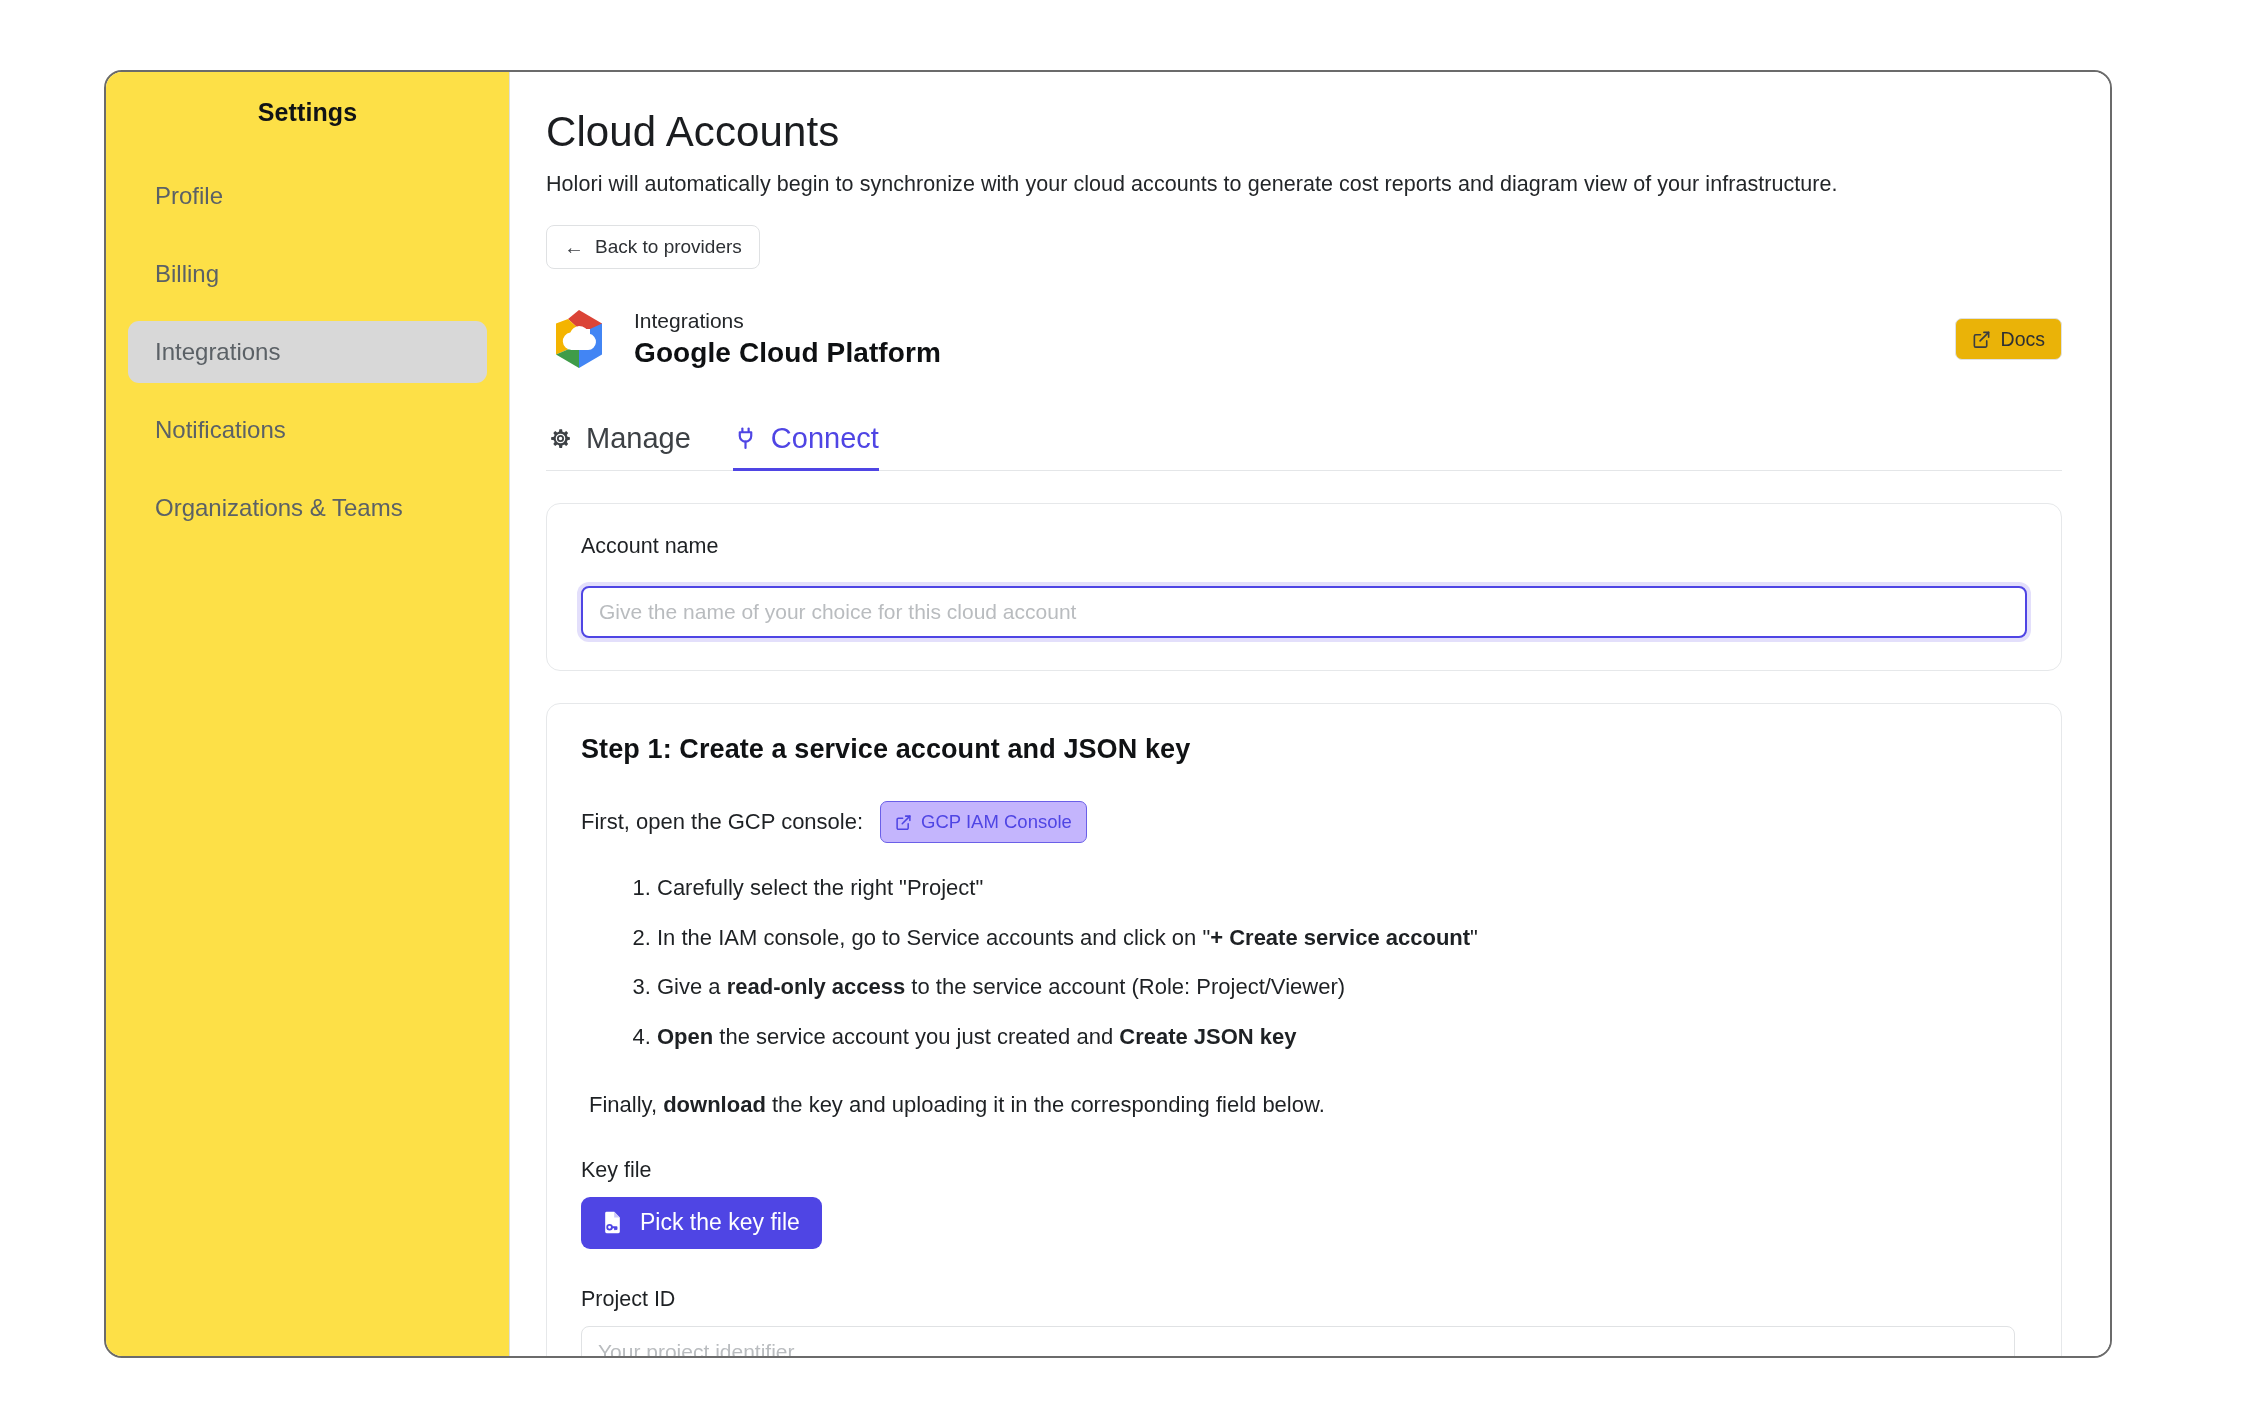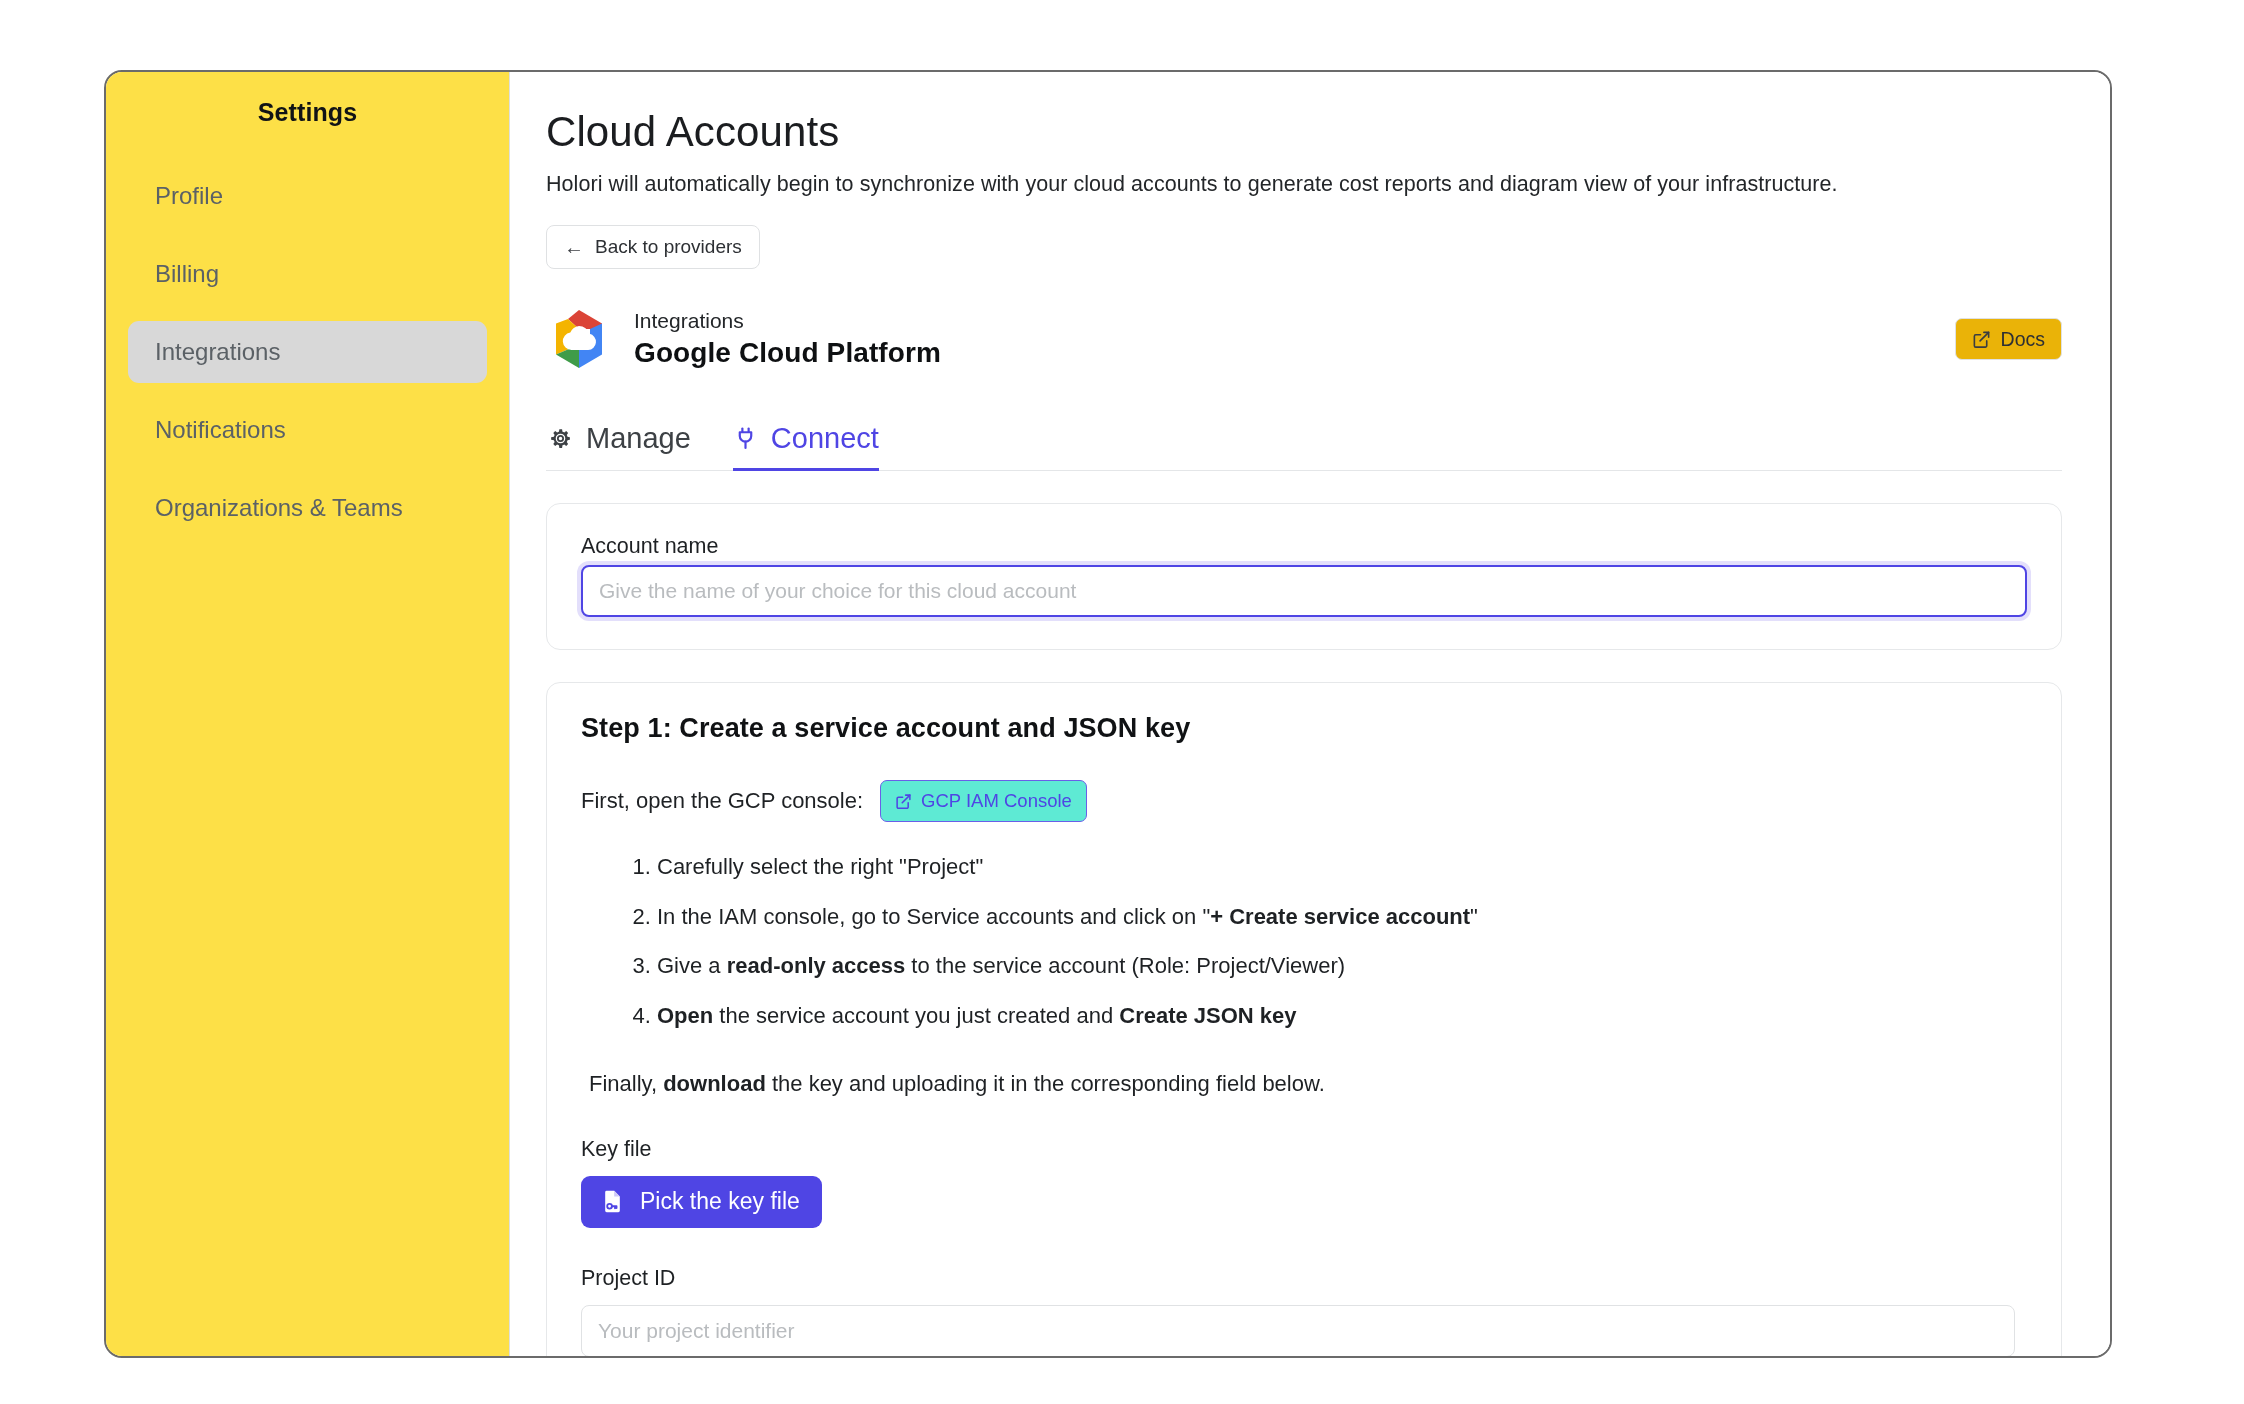--- a/index.html
+++ b/index.html
@@ -149,21 +149,21 @@
     border-radius: 14px;
     background: #fff;
     margin-top: 32px;
     padding: 30px 46px 34px 34px;
   }
   #card-account { padding: 30px 34px 32px 34px; }
 
   .field-label {
     font-size: 21.5px;
     color: #1e2124;
-    margin-bottom: 6px;
+    margin-bottom: 27px;
   }
   .text-input {
     display: block;
     width: 100%;
     height: 52px;
     border-radius: 8px;
     border: 1px solid #e0e2e4;
     padding: 0 16px;
     font-size: 21px;
     font-family: "Liberation Sans", sans-serif;
@@ -193,21 +193,21 @@
     margin-bottom: 30px;
   }
   .btn-console {
     display: inline-flex;
     align-items: center;
     gap: 9px;
     height: 42px;
     padding: 0 14px;
     border: 1px solid #6a5fe8;
     border-radius: 7px;
-    background: #5eead4;
+    background: #c4b5fd;
     color: #4f45e4;
     font-size: 18.5px;
     cursor: pointer;
   }
 
   ol.steps {
     margin: 0 0 0 0;
     padding-left: 76px;
     font-size: 22px;
     color: #1e2124;

